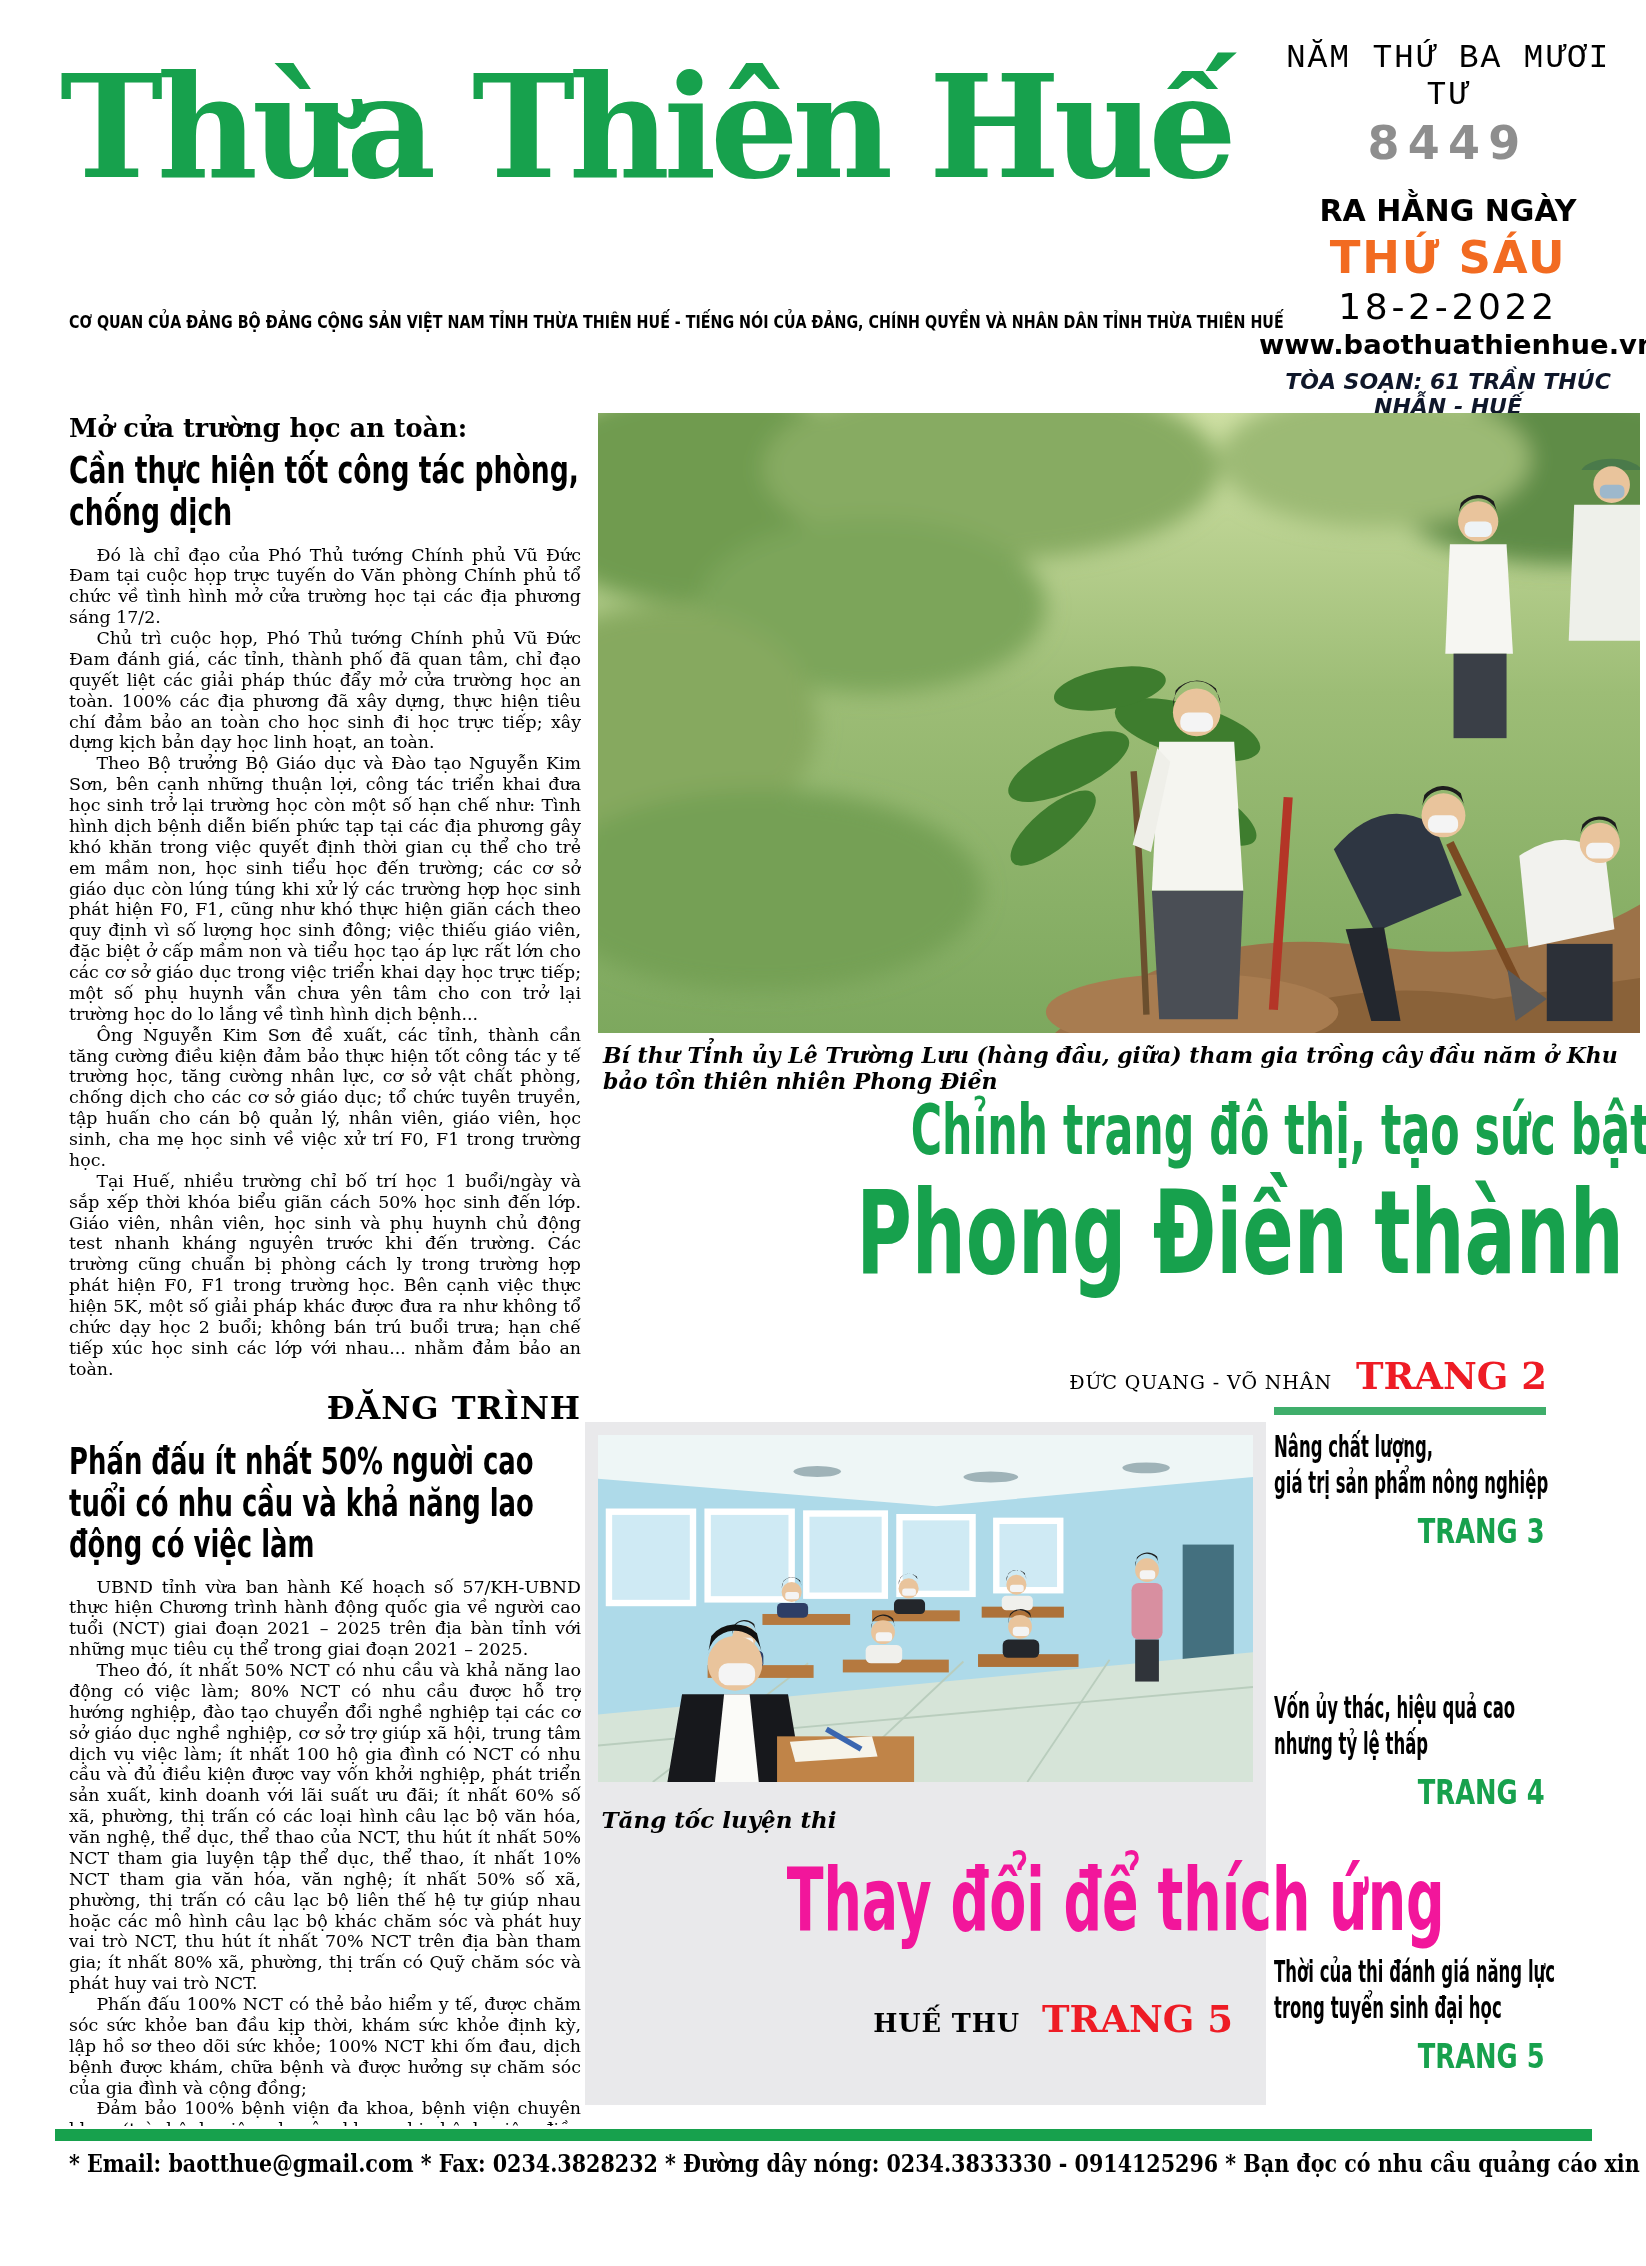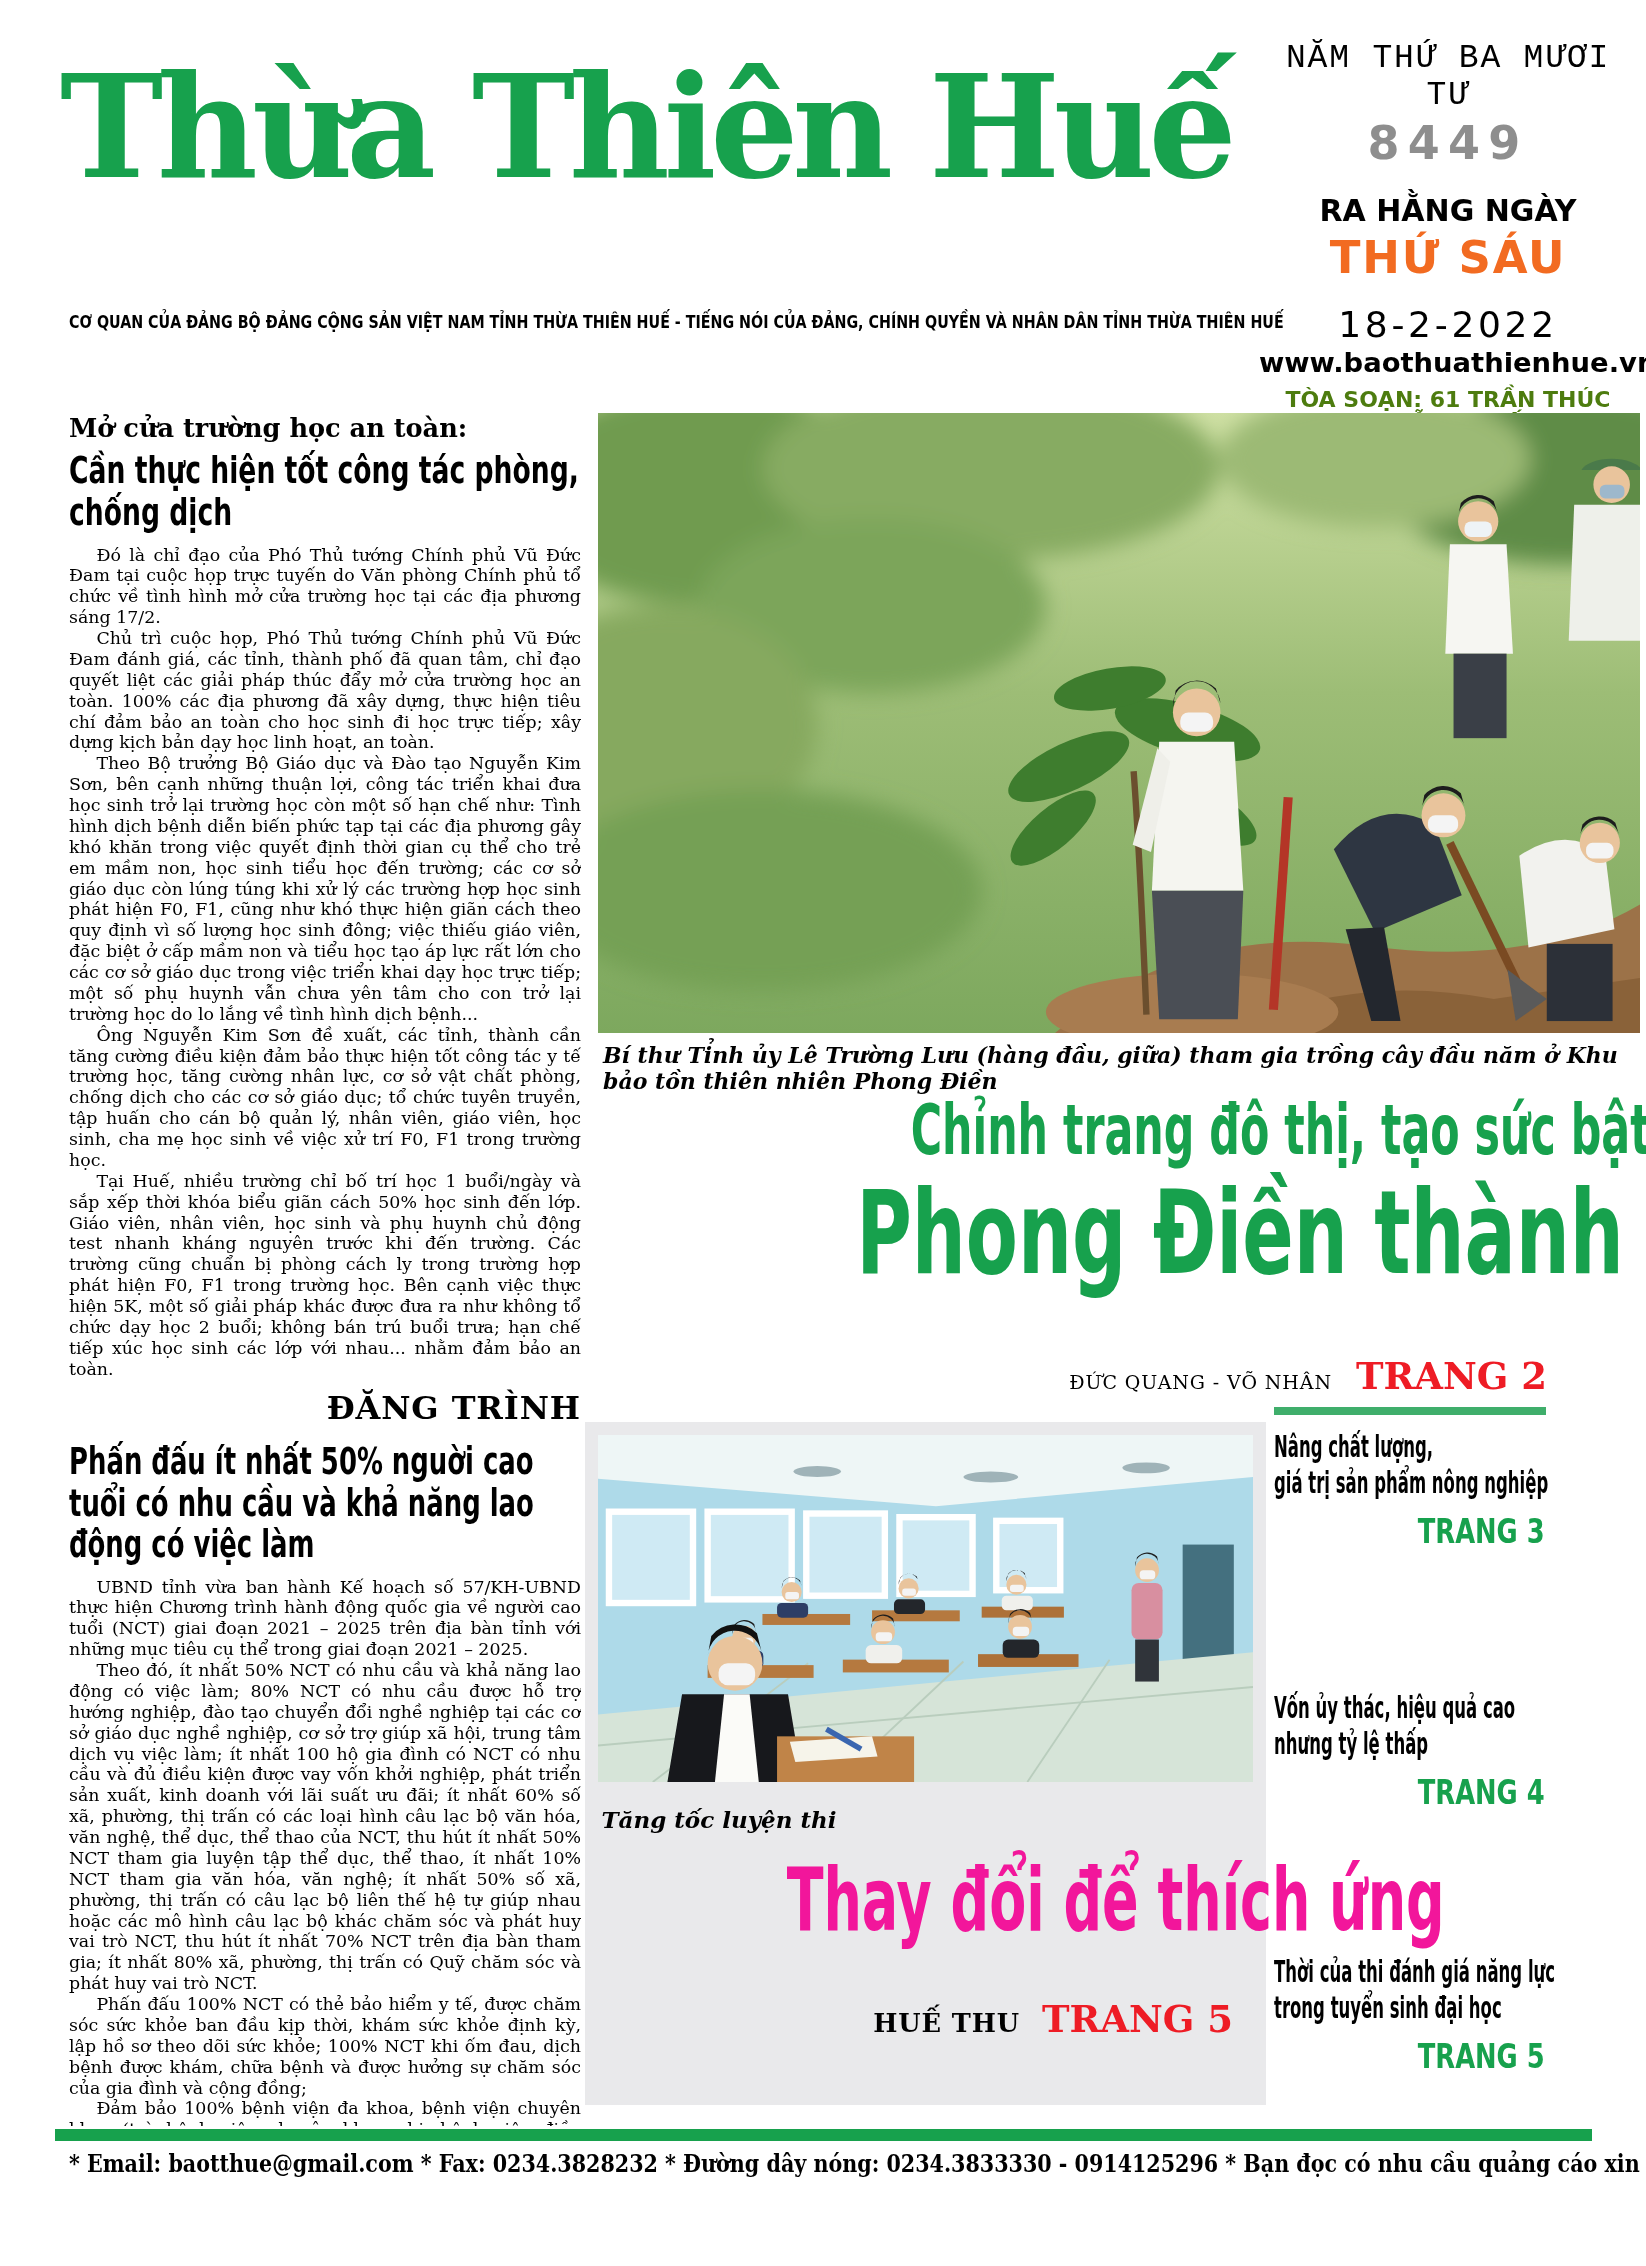--- a/index.html
+++ b/index.html
@@ -20,24 +20,24 @@
     font-family:"DejaVu Sans","Liberation Sans",sans-serif; font-weight:bold;
     font-size:17.4px; transform:scaleX(0.82); transform-origin:left top;
   }
   .header-info { position:absolute; left:1259px; top:40px; width:378px; text-align:center; }
   .hi-year   { font-family:Liberation Mono, monospace; font-size:33px; letter-spacing:1.8px; }
   .hi-issue  { color:#8E8E8E; font-weight:bold; font-size:46px; letter-spacing:8.2px;
                font-family:"DejaVu Sans",sans-serif; margin-top:1.8px; }
   .hi-freq   { font-family:"DejaVu Sans",sans-serif; font-weight:bold; font-size:30px; margin-top:23px; }
   .hi-weekday{ color:#F26B21; font-weight:bold; font-size:45px; letter-spacing:1.8px;
                font-family:"DejaVu Sans",sans-serif; margin-top:3.7px; }
-  .hi-date   { font-family:"DejaVu Sans",sans-serif; font-size:36px; letter-spacing:3.7px; margin-top:20px; }
+  .hi-date   { font-family:"DejaVu Sans",sans-serif; font-size:36px; letter-spacing:3.7px; margin-top:2px; }
   .hi-web    { font-family:"DejaVu Sans",sans-serif; font-weight:bold; font-size:27.4px; margin-top:1.8px; }
-  .hi-addr   { color:#4d7c0f; font-weight:bold; font-size:22px;
-               font-family:"DejaVu Sans",sans-serif; margin-top:9.1px; }
+  .hi-addr   { color:#0f172a; font-weight:bold; font-size:22px;
+               font-family:"DejaVu Sans",sans-serif; margin-top:9.1px;font-style:italic; }
   .hi-phone  { color:#EE1C25; font-weight:bold; font-size:22px;
                font-family:"DejaVu Sans",sans-serif; }
   
   .left-col { position:absolute; left:69px; top:413px; width:512px; height:1713px; overflow:hidden; }
   .kicker { font-size:25.6px; font-weight:bold; margin:0 0 5.5px 0; }
   .a-headline {
     font-family:"DejaVu Sans","Liberation Sans",sans-serif; font-weight:bold;
     font-size:38px; line-height:1.12; width:731px;
     transform:scaleX(0.70); transform-origin:left top; margin:0 0 11px 0;
   }

